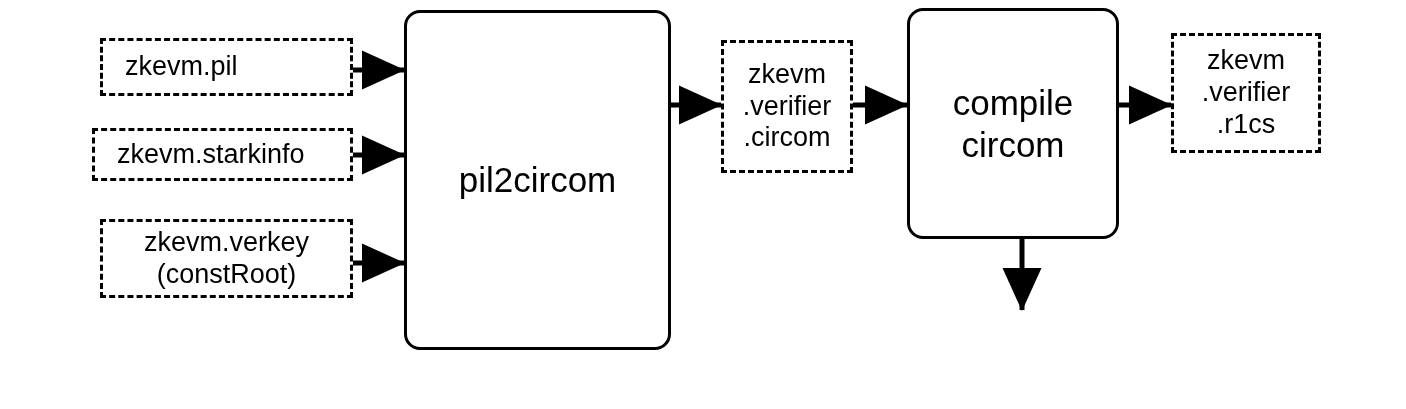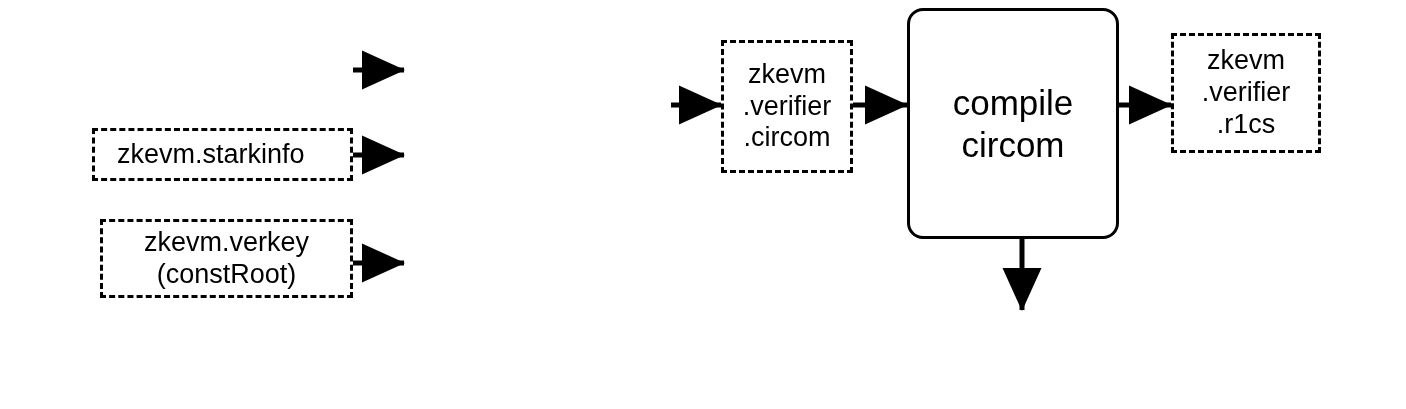--- a/index.html
+++ b/index.html
@@ -70,30 +70,36 @@
       <line x1="353" y1="70" x2="404" y2="70"></line>
       <line x1="353" y1="155" x2="404" y2="155"></line>
       <line x1="353" y1="263" x2="404" y2="263"></line>
       <line x1="671" y1="105" x2="721" y2="105"></line>
       <line x1="853" y1="105" x2="907" y2="105"></line>
       <line x1="1119" y1="105" x2="1171" y2="105"></line>
       <line x1="1022" y1="239" x2="1022" y2="310"></line>
     </g>
   </svg>
 
+  <div class="node dashed left-align" style="left:100px; top:38px; width:253px; height:58px; font-size:27px;">
+    <span>zkevm.pil</span>
+  </div>
 
   <div class="node dashed left-align" style="left:92px; top:128px; width:261px; height:53px; font-size:27px; padding-left:22px;">
     <span>zkevm.starkinfo</span>
   </div>
 
   <div class="node dashed" style="left:100px; top:219px; width:253px; height:79px; font-size:27px;">
     <span>zkevm.verkey
 (constRoot)</span>
   </div>
 
+  <div class="node proc" style="left:404px; top:10px; width:267px; height:340px; font-size:35px;">
+    <span>pil2circom</span>
+  </div>
 
   <div class="node dashed" style="left:721px; top:40px; width:132px; height:133px; font-size:27px;">
     <span>zkevm
 .verifier
 .circom</span>
   </div>
 
   <div class="node proc" style="left:907px; top:8px; width:212px; height:231px; font-size:35px;">
     <span>compile
 circom</span>

